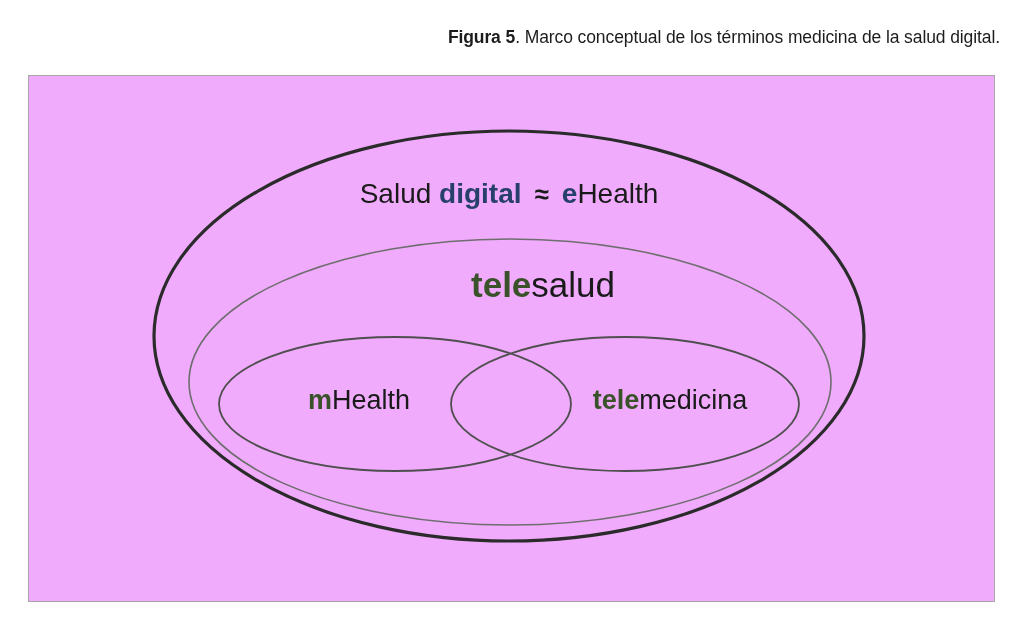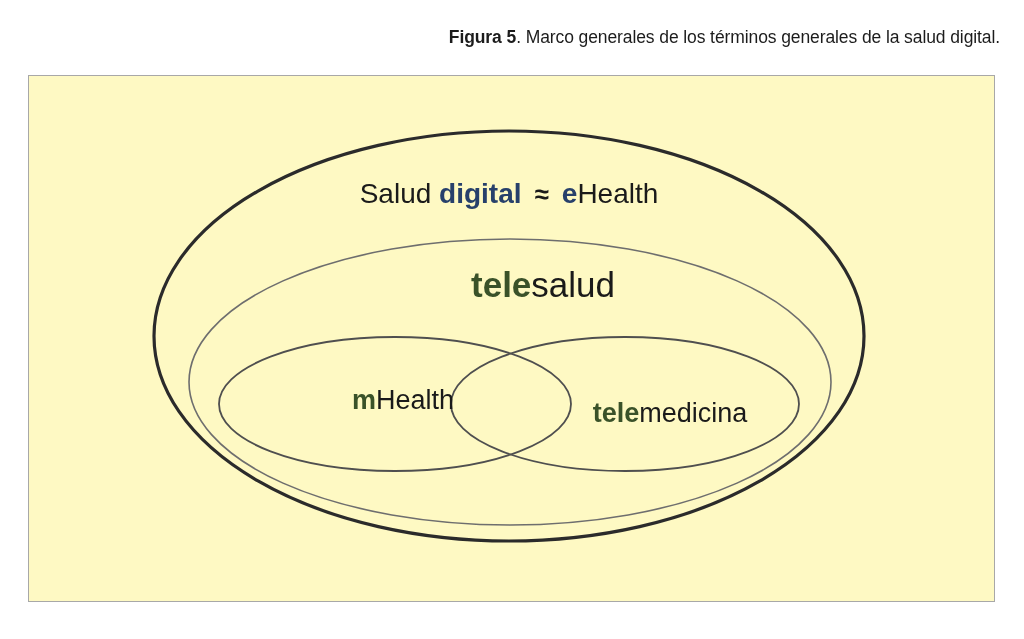--- a/index.html
+++ b/index.html
@@ -38,21 +38,21 @@
   }
 
   
   .figure-frame {
     position: absolute;
     left: 28px;
     top: 75px;
     width: 967px;
     height: 527px;
     border: 1.6px solid #a8a8a8;
-    background: #fef9c3;
+    background: #f0abfc;
     box-sizing: border-box;
   }
 
   .venn-wrap {
     position: absolute;
     left: 0;
     top: 0;
     width: 967px;
     height: 527px;
   }
@@ -82,36 +82,35 @@
   .lbl-digital .sp        { display: inline-block; width: 13px; }
 
   .lbl-telesalud {
     font-size: 35px;
   }
   .lbl-telesalud .t-green { color: #3a5229; font-weight: bold; }
   .lbl-telesalud .t-plain { color: #1a1a1a; font-weight: normal; }
 
   .lbl-mhealth {
     font-size: 27px;
-    margin-left: 44px;
   }
   .lbl-mhealth .t-green { color: #3a5229; font-weight: bold; }
   .lbl-mhealth .t-plain { color: #1a1a1a; font-weight: normal; }
 
   .lbl-telemedicina {
     font-size: 27px;
   }
   .lbl-telemedicina .t-green { color: #3a5229; font-weight: bold; }
   .lbl-telemedicina .t-plain { color: #1a1a1a; font-weight: normal; }
 </style>
 </head>
 <body>
 
 <div class="caption">
-  <span class="cap-strong">Figura 5</span><span class="cap-rest">. Marco generales de los términos generales de la salud digital.</span>
+  <span class="cap-strong">Figura 5</span><span class="cap-rest">. Marco conceptual de los términos medicina de la salud digital.</span>
 </div>
 
 <div class="figure-frame">
   <div class="venn-wrap">
 
     <svg class="venn-svg" width="967" height="527" viewBox="0 0 967 527">
       <ellipse cx="480" cy="260" rx="355" ry="205" fill="none" stroke="#2b2b2b" stroke-width="3.2"></ellipse>
       <ellipse cx="481" cy="306" rx="321" ry="143" fill="none" stroke="#6e6e6e" stroke-width="1.6"></ellipse>
       <ellipse cx="366" cy="328" rx="176" ry="67" fill="none" stroke="#4f4f4f" stroke-width="1.8"></ellipse>
       <ellipse cx="596" cy="328" rx="174" ry="67" fill="none" stroke="#4f4f4f" stroke-width="1.8"></ellipse>
@@ -122,18 +121,18 @@
     </div>
 
     <div class="venn-label lbl-telesalud" style="left:514px; top:209px;">
       <span class="t-green">tele</span><span class="t-plain">salud</span>
     </div>
 
     <div class="venn-label lbl-mhealth" style="left:330px; top:325px;">
       <span class="t-green">m</span><span class="t-plain">Health</span>
     </div>
 
-    <div class="venn-label lbl-telemedicina" style="left:641px; top:338px;">
+    <div class="venn-label lbl-telemedicina" style="left:641px; top:325px;">
       <span class="t-green">tele</span><span class="t-plain">medicina</span>
     </div>
 
   </div>
 </div>
 
 </body></html>

